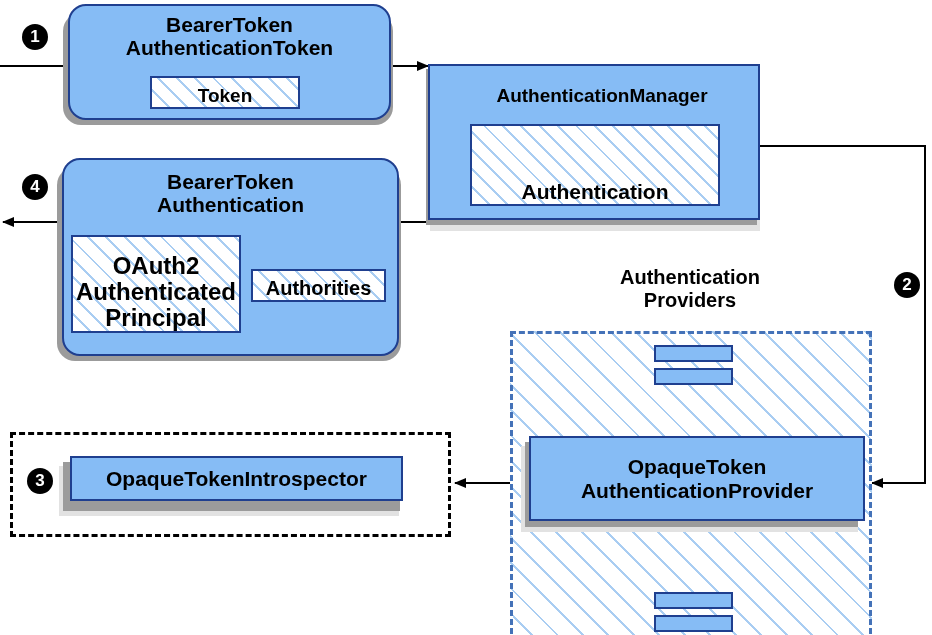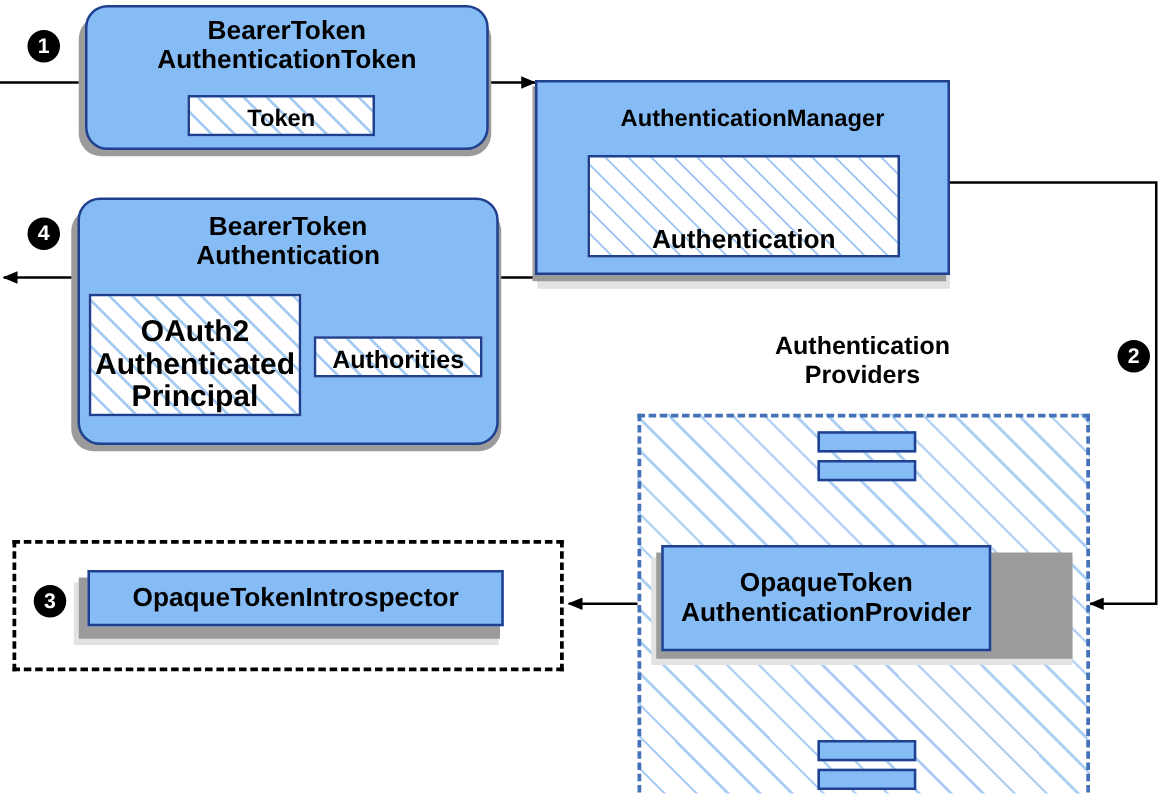--- a/index.html
+++ b/index.html
@@ -188,21 +188,21 @@
     <div class="bar"></div>
   </div>
 
   <div class="bar-stack" style="left:654px; top:592px; width:79px;">
     <div class="bar"></div>
     <div class="bar"></div>
   </div>
 
   <div class="shadow light" style="left:521px; top:446px; width:337px; height:86px;"></div>
   <div class="shadow" style="left:525px; top:442px; width:333px; height:85px;"></div>
-  <div class="node" style="left:529px; top:436px; width:264px; height:85px; justify-content:center;">
+  <div class="node" style="left:529px; top:436px; width:336px; height:85px; justify-content:center;">
     <div class="node-title" style="font-size:21px;">OpaqueToken
 AuthenticationProvider</div>
   </div>
 
   <div class="shadow rounded" style="left:63px; top:13px; width:330px; height:112px;"></div>
   <div class="node rounded" style="left:68px; top:4px; width:323px; height:116px; padding-top:7px;">
     <div class="node-title" style="font-size:21px;">BearerToken
 AuthenticationToken</div>
   </div>
   <div class="hatch-box" style="left:150px; top:76px; width:150px; height:33px; font-size:19px;">

